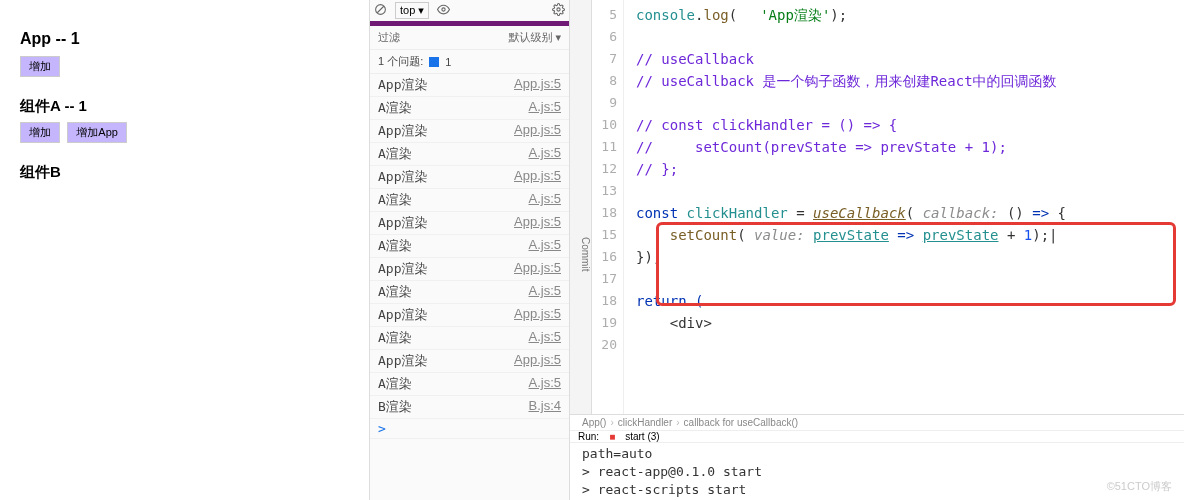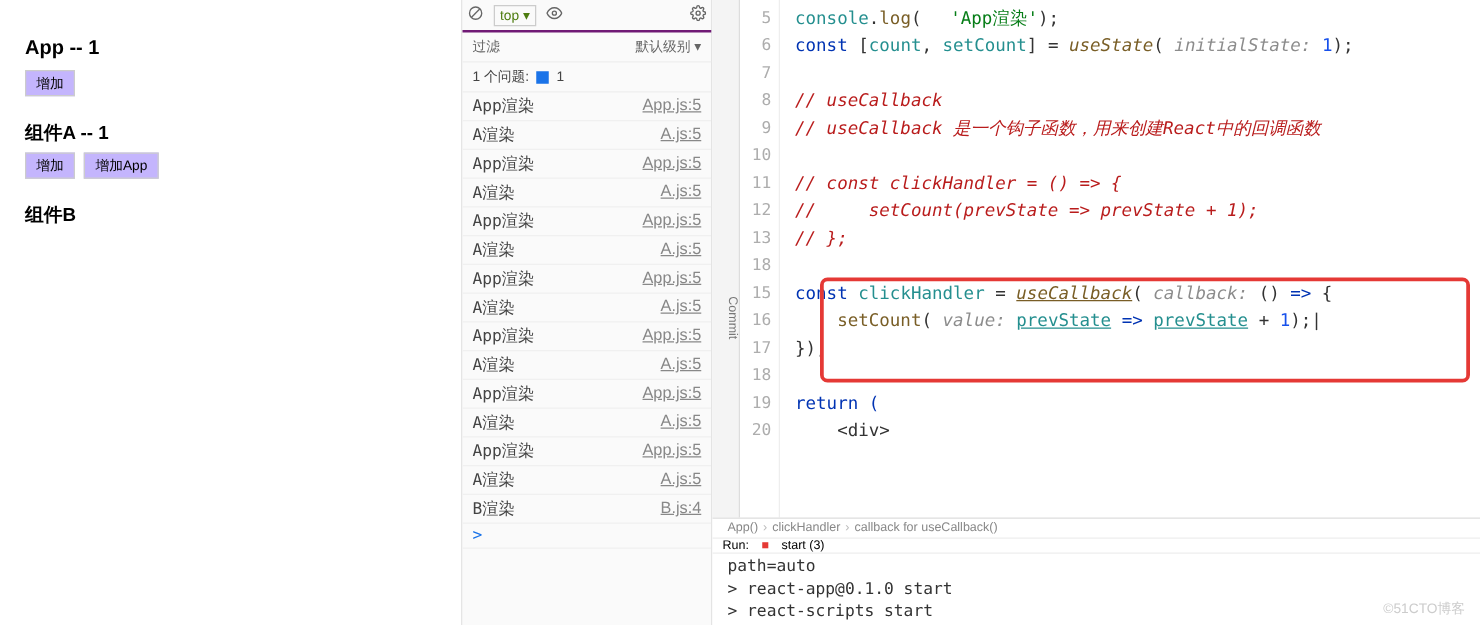--- a/index.html
+++ b/index.html
@@ -2,40 +2,40 @@
 <html><head>
 <meta charset="utf-8">
 <style>
   * { box-sizing: border-box; margin: 0; padding: 0; }
   body { font-family: Arial, sans-serif; font-size: 12px; width: 1184px; height: 500px; overflow: hidden; background: #fff; display: flex; }
   .browser { width: 370px; border-right: 1px solid #ddd; padding: 30px 20px; }
   .app-title { font-size: 16px; font-weight: bold; margin-bottom: 8px; }
   .btn { background: #c4b5fd; border: 1px solid #ccc; padding: 2px 8px; font-size: 11px; margin-right: 4px; margin-bottom: 8px; }
   .comp-title { font-size: 15px; font-weight: bold; margin-top: 12px; margin-bottom: 6px; }
   .devtools { width: 200px; border-right: 1px solid #ddd; background: #fafafa; display: flex; flex-direction: column; }
-  .dev-toolbar { height: 26px; border-bottom: 2px solid #701a75; display: flex; align-items: center; padding: 0 4px; gap: 8px; color: #4d7c0f; justify-content: space-between; }
+  .dev-toolbar { height: 26px; border-bottom: 5px solid #701a75; display: flex; align-items: center; padding: 0 4px; gap: 8px; color: #000000; justify-content: space-between; }
   .dev-toolbar .sp { flex: 1; }
   .filter-row { padding: 4px 8px; color: #666; font-size: 11px; border-bottom: 1px solid #eee; }
   .issues-row { padding: 4px 8px; font-size: 11px; color: #444; border-bottom: 1px solid #eee; display: flex; align-items: center; gap: 6px; }
   .issues-row .sq { width: 10px; height: 10px; background: #1a73e8; display:inline-block; }
   .log-list { flex:1; overflow:auto; }
   .log-row { display:flex; justify-content: space-between; padding: 2px 8px; font-size: 13px; color: #444; border-bottom: 1px solid #f0f0f0; font-family: monospace; }
   .log-row a { color: #888; text-decoration: underline; font-family: Arial; }
   .ide { flex:1; display:flex; background:#fff; position:relative; }
   .sidebar-tabs { width: 22px; background:#f4f4f4; border-right:1px solid #ddd; writing-mode: vertical-rl; text-align:center; font-size:10px; color:#777; padding-top:8px; }
   .gutter { width: 32px; background: #fff; border-right: 1px solid #eee; text-align: right; padding: 4px 6px 0 0; }
   .gutter .ln { height: 22px; line-height:22px; color: #adadad; font-size: 13px; font-family: monospace; }
   .code-area { flex:1; padding: 4px 8px 0 12px; font-family: Consolas, monospace; font-size: 14px; position:relative; }
   .code-line { height: 22px; line-height: 22px; white-space: pre; color: #333; }
   .kw { color: #0033b3; }
   .fn { color: #795e26; }
   .fni { color: #795e26; font-style: italic; }
   .str { color: #067d17; margin-left: 23px; }
   .num { color: #1750eb; }
-  .cm { color: #b91c1c; font-style: italic; }
+  .cm { color: #6d28d9; }
   .param { color: #8c8c8c; font-style: italic; }
   .id { color: #248f8f; text-align: center; }
   .ul { text-decoration: underline; }
   .red-box { position:absolute; border: 3px solid #e53935; border-radius: 6px; left: 32px; top: 222px; width: 520px; height: 84px; pointer-events:none; }
   .hl-bg { position:absolute; background:#fffde7; left:0; right:0; height:44px; top:224px; z-index:-1; }
   .bottom-bar { position:absolute; bottom:0; left:0; right:0; height: 86px; background:#fff; border-top:1px solid #ddd; display:flex; flex-direction:column; }
   .breadcrumb { height:18px; font-size:10px; color:#888; padding: 2px 12px; border-bottom:1px solid #eee; }
   .breadcrumb .sep { color: #bbb; padding: 0 4px; }
   .run-row { height: 18px; font-size:10px; display:flex; align-items:center; padding: 0 8px; gap:10px; border-bottom:1px solid #eee; }
   .run-row .stop { color:#e53935; }
@@ -165,21 +165,20 @@
       <div class="ln">15</div>
       <div class="ln">16</div>
       <div class="ln">17</div>
       <div class="ln">18</div>
       <div class="ln">19</div>
       <div class="ln">20</div>
     </div>
   <div class="code-area">
     <div class="hl-bg"></div>
     <div class="code-line"><span class="id">console</span>.<span class="fn">log</span>(<span class="str">'App渲染'</span>);</div>
-    <div class="code-line"><span class="kw">const</span> [<span class="id">count</span>, <span class="id">setCount</span>] = <span class="fni">useState</span>( <span class="param">initialState:</span> <span class="num">1</span>);</div>
     <div class="code-line"></div>
     <div class="code-line cm">// useCallback</div>
     <div class="code-line cm">// useCallback 是一个钩子函数，用来创建React中的回调函数</div>
     <div class="code-line"></div>
     <div class="code-line cm">// const clickHandler = () =&gt; {</div>
     <div class="code-line cm">//     setCount(prevState =&gt; prevState + 1);</div>
     <div class="code-line cm">// };</div>
     <div class="code-line"></div>
     <div class="code-line"><span class="kw">const</span> <span class="id">clickHandler</span> = <span class="fni ul">useCallback</span>( <span class="param">callback:</span> () <span class="kw">=&gt;</span> {</div>
     <div class="code-line">    <span class="fn">setCount</span>( <span class="param">value:</span> <span class="id ul">prevState</span> <span class="kw">=&gt;</span> <span class="id ul">prevState</span> + <span class="num">1</span>);|</div>

